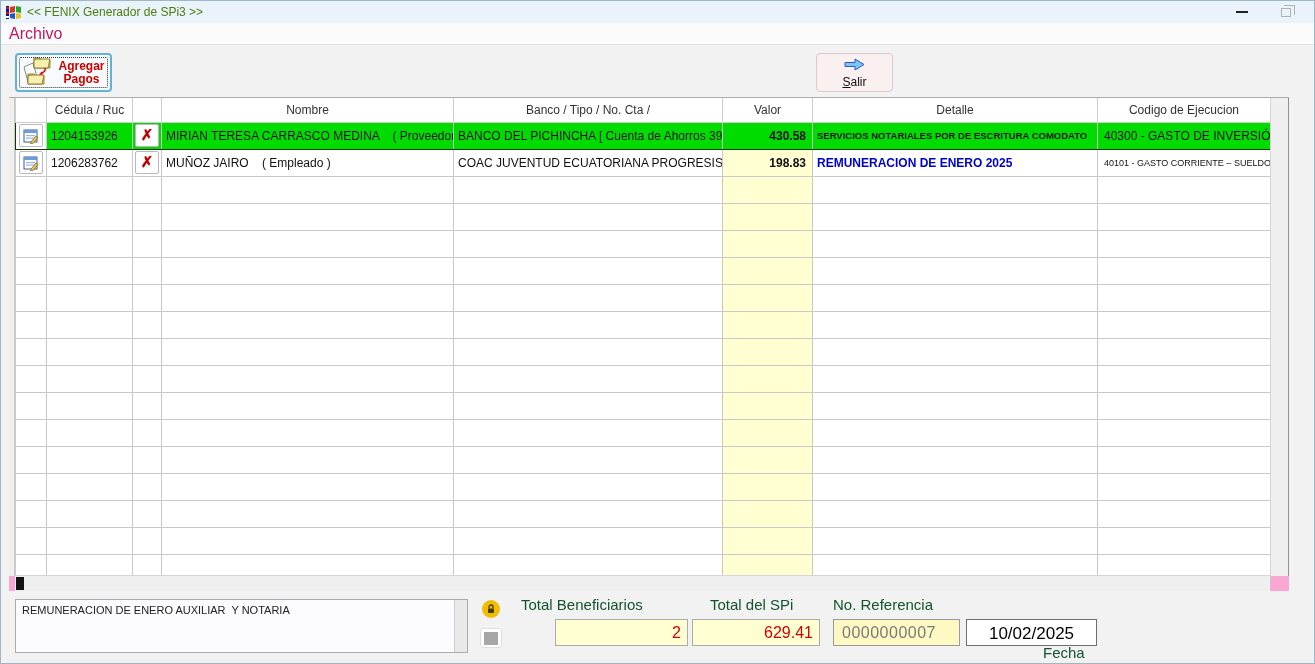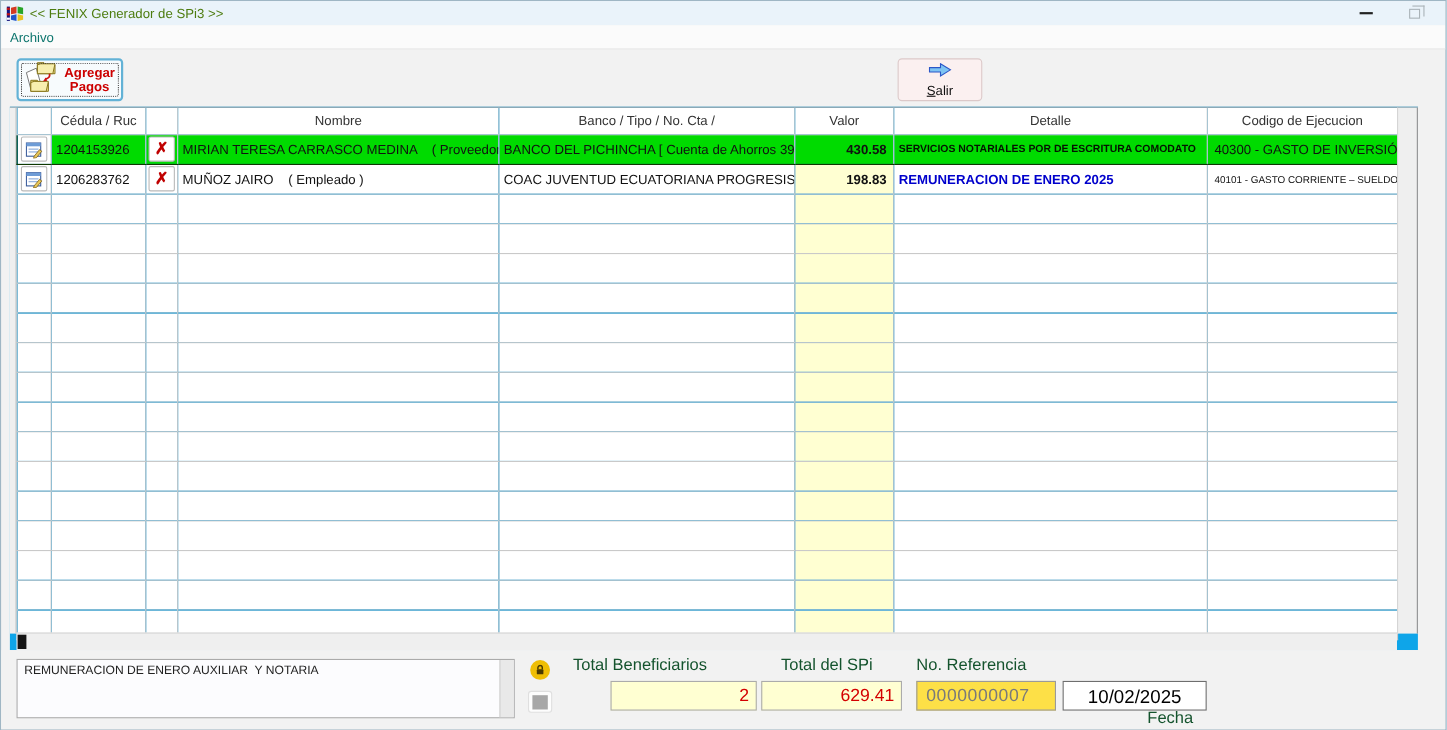--- a/index.html
+++ b/index.html
@@ -20,21 +20,21 @@
   .btn-min { right:50px; }
   .btn-max { right:6px; }
   .minglyph { width:12px; height:2px; background:#222; }
   .maxglyph { width:10px; height:9px; border:1px solid #AAB3B8; background:transparent; position:relative; }
   .maxglyph:before { content:""; position:absolute; left:2px; top:-4px; width:10px; height:9px; border:1px solid #AAB3B8; border-bottom:none; border-left:none; }
   
   .menubar {
     position:absolute; left:0; top:22px; width:100%; height:22px;
     background:#FBFBFB; border-bottom:1px solid #E4E4E4; display:flex; align-items:center;
   }
-  .menu-item { font-size:12px; color:#0f766e; padding:2px 8px; }
+  .menu-item { font-size:16px; color:#be185d; padding:2px 8px; }
   
   .toolbar { position:absolute; left:0; top:45px; width:100%; height:51px; }
   .btn-agregar {
     position:absolute; left:14px; top:7px; width:97px; height:39px;
     background:#F7FBFD; border:2px solid #63B2D6; border-radius:4px;
     display:flex; align-items:center; gap:4px; padding:2px 4px 2px 4px; cursor:default;
   }
   .btn-agregar .dotted { position:absolute; left:2px; top:2px; right:2px; bottom:2px; border:1px dotted #333; border-radius:2px; pointer-events:none; }
   .btn-agregar .lbl { color:#CC0000; font-weight:bold; font-size:12px; line-height:13px; text-align:center; flex:1; }
   .btn-agregar .lbl .l1::first-letter, .btn-carga .lbl .l1::first-letter { text-decoration:underline; }
@@ -47,21 +47,21 @@
   .btn-salir {
     position:absolute; left:815px; top:7px; width:77px; height:39px;
     background:#FBF0F0; border:1px solid #DCC9C9; border-radius:4px;
     display:flex; flex-direction:column; align-items:center; justify-content:center; cursor:default;
   }
   .btn-salir .lbl { font-size:12px; color:#111; }
   .btn-salir .lbl::first-letter { text-decoration:underline; }
   
   .table-wrap {
     position:absolute; left:8px; top:96px; width:1280px; height:494px;
-    background:#0ea5e9; border-top:1px solid #ABABAB;
+    background:#f9a8d4; border-top:1px solid #ABABAB;
   }
   .selector-strip {
     position:absolute; left:0; top:0; width:6px; height:478px;
     background:#EFEFEF; border-right:1px solid #C9C9C9;
   }
   .vscroll {
     position:absolute; right:0; top:0; width:19px; height:478px;
     background:#EFEFEF; border-left:1px solid #D5D5D5; border-right:1px solid #8F8F8F;
   }
   .hscroll {
@@ -118,21 +118,21 @@
     position:absolute; left:479px; top:37px; width:22px; height:20px;
     background:#FDFDFD; border:1px solid #DFDFDF; border-radius:3px;
     display:flex; align-items:center; justify-content:center;
   }
   .gray-square .inner { width:14px; height:13px; background:#A7A7A7; }
   .flabel { position:absolute; top:5px; font-size:15px; font-weight:normal; color:#14532d; white-space:nowrap; }
   .ffield {
     position:absolute; top:28px; height:27px; border:1px solid #ABABAB; background:#FFFFD2;
     font-size:16px; color:#D40000; text-align:right; padding:4px 6px 0 0; overflow:hidden;
   }
-  .ffield.ref { background:#fde047; border:1px solid #9A9A9A; color:#7A7A7A; text-align:left; padding-left:8px; letter-spacing:0.5px; }
+  .ffield.ref { background:#fef9c3; border:1px solid #9A9A9A; color:#7A7A7A; text-align:left; padding-left:8px; letter-spacing:0.5px; }
   .ffield.fecha { background:#FFFFFF; border:1px solid #6E6E6E; color:#000; text-align:center; font-size:17px; padding-right:0; }
   .btn-carga {
     position:absolute; left:1104px; top:22px; width:157px; height:41px;
     background:#FCFCFC; border:1px solid #C9C9C9; border-radius:6px;
     display:flex; align-items:center; gap:3px; padding:2px 3px; cursor:default;
   }
   .btn-carga .lbl { color:#CC0000; font-weight:bold; font-size:11px; line-height:12px; text-align:center; flex:1; }
 </style>
 </head>
 <body>

